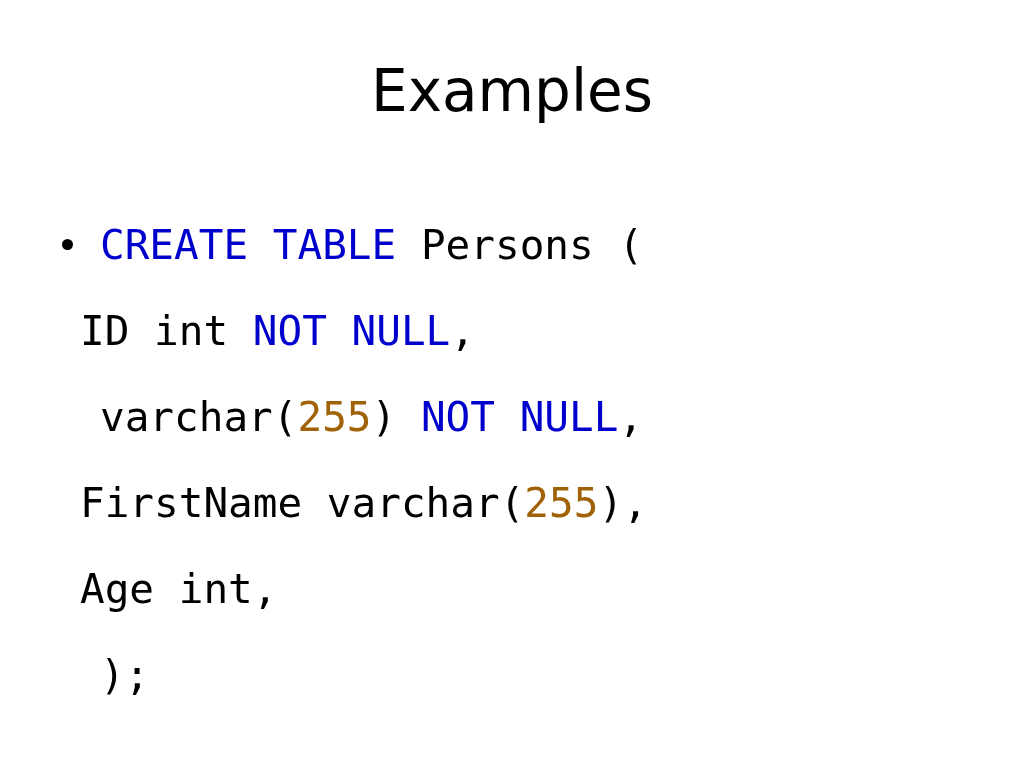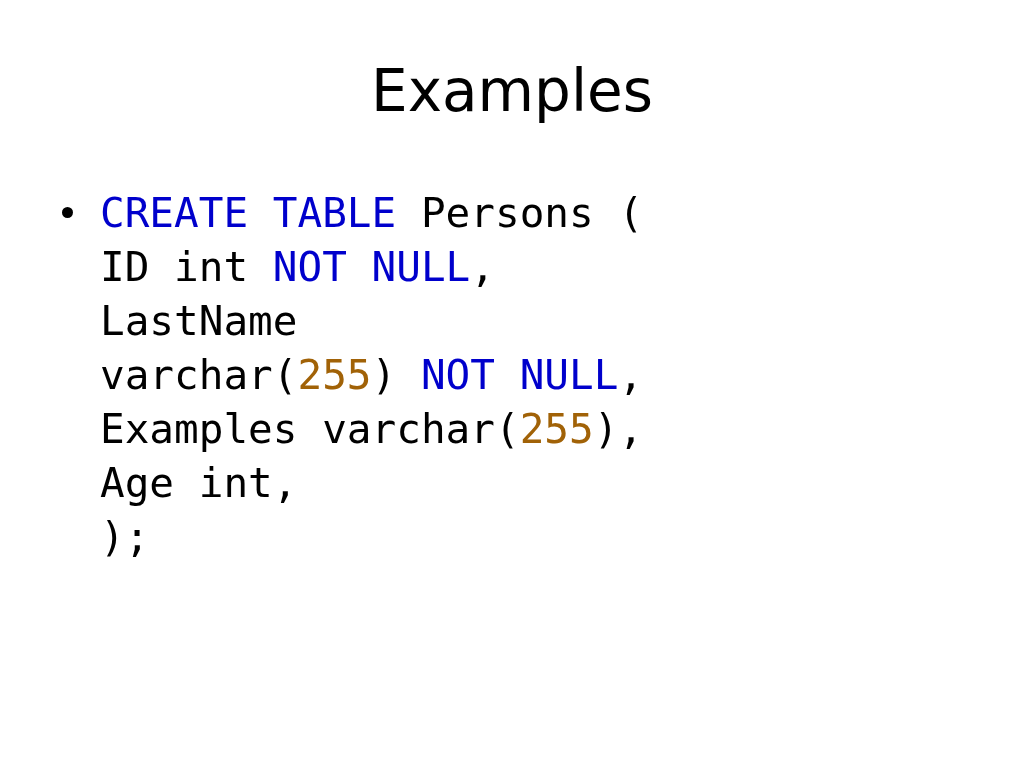--- a/index.html
+++ b/index.html
@@ -47,25 +47,26 @@
   }
 
   .code-line {
     position: relative;
     height: 54px;
     font-family: "DejaVu Sans Mono", monospace;
     font-size: 41px;
     line-height: 54px;
     color: #000000;
     white-space: pre;
+    margin-top: 32px;
   }
 
   
   .code-line.lvl0 { padding-left: 100px; }
-  .code-line.lvl1 { padding-left: 100px; }
+  .code-line.lvl1 { padding-left: 80px; }
 
   
   .bullet-dot {
     position: absolute;
     left: 62px;
     top: 21px;
     width: 11px;
     height: 11px;
     border-radius: 50%;
     background: #000000;
@@ -78,20 +79,19 @@
 </head>
 <body>
 
 <div class="slide">
 
   <div class="slide-title">Examples</div>
 
   <div class="body-block" id="code-block">
       <div class="code-line lvl0"><span class="bullet-dot"></span><span class="tok-kw">CREATE TABLE</span><span class="tok-id"> Persons (</span></div>
       <div class="code-line lvl1"><span class="tok-id">ID int </span><span class="tok-kw">NOT NULL</span><span class="tok-id">,</span></div>
-      <div class="code-line lvl1"><span class="tok-id">LastName</span></div>
       <div class="code-line lvl0"><span class="tok-id">varchar(</span><span class="tok-num">255</span><span class="tok-id">) </span><span class="tok-kw">NOT NULL</span><span class="tok-id">,</span></div>
-      <div class="code-line lvl1"><span class="tok-id">Examples varchar(</span><span class="tok-num">255</span><span class="tok-id">),</span></div>
+      <div class="code-line lvl1"><span class="tok-id">FirstName varchar(</span><span class="tok-num">255</span><span class="tok-id">),</span></div>
       <div class="code-line lvl1"><span class="tok-id">Age int,</span></div>
       <div class="code-line lvl0"><span class="tok-id">);</span></div>
     </div>
 
 </div>
 
 </body></html>

